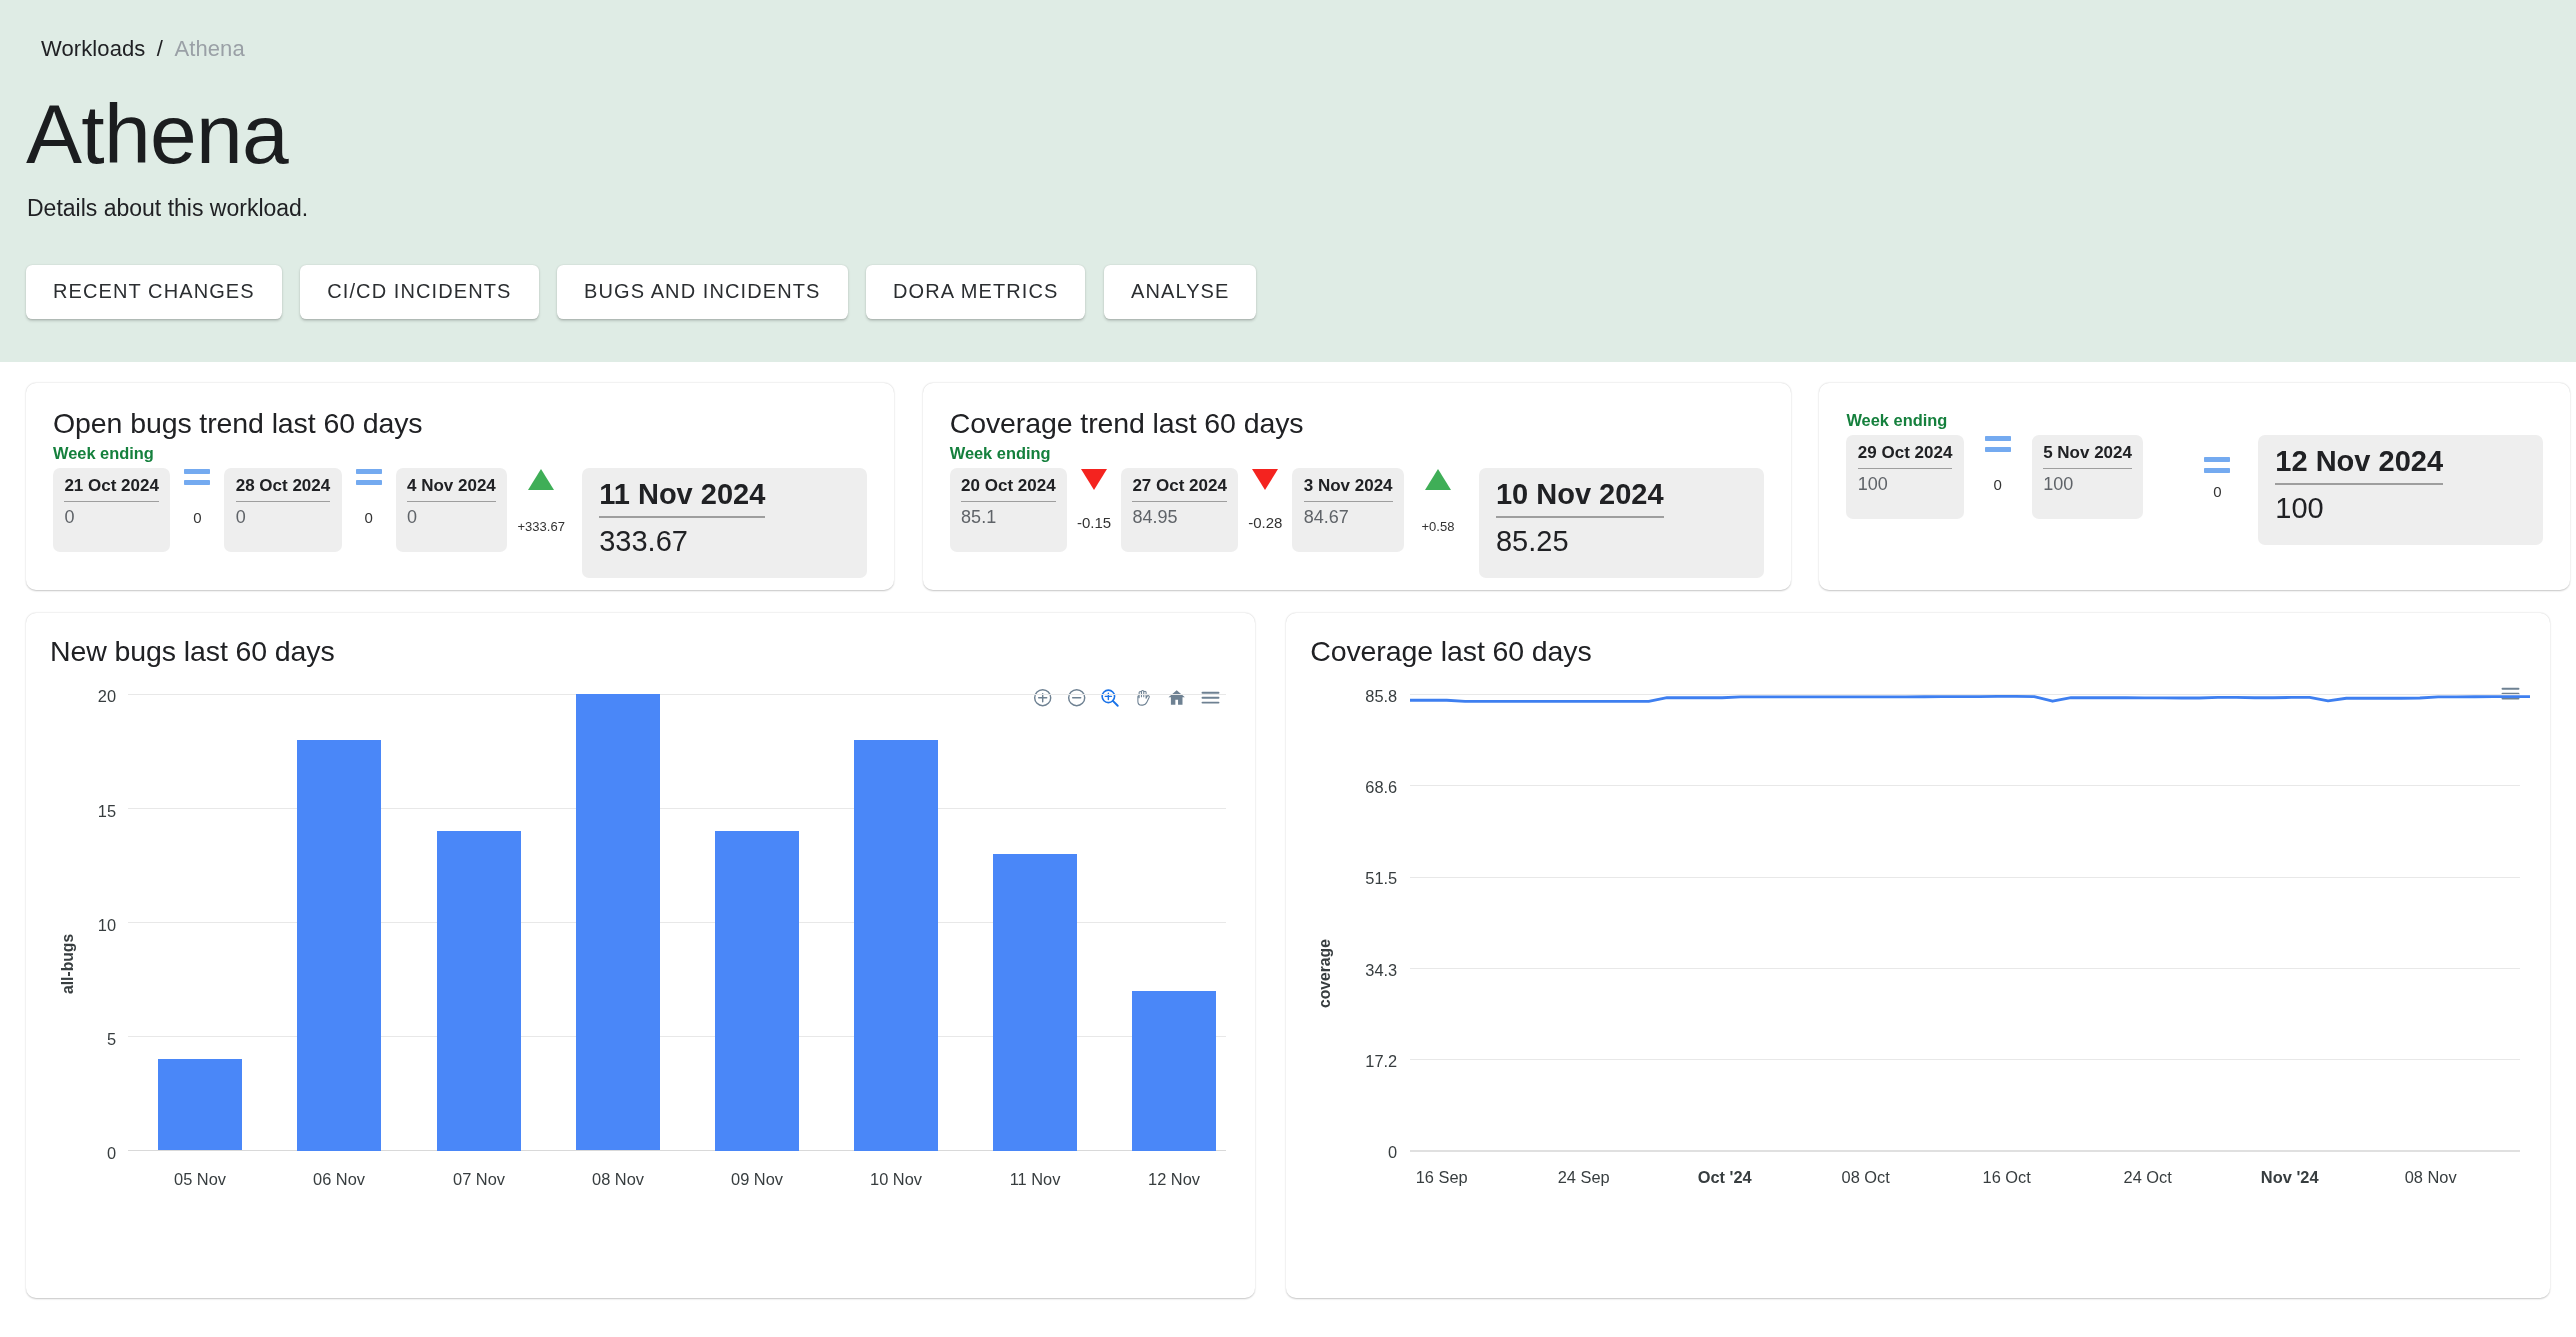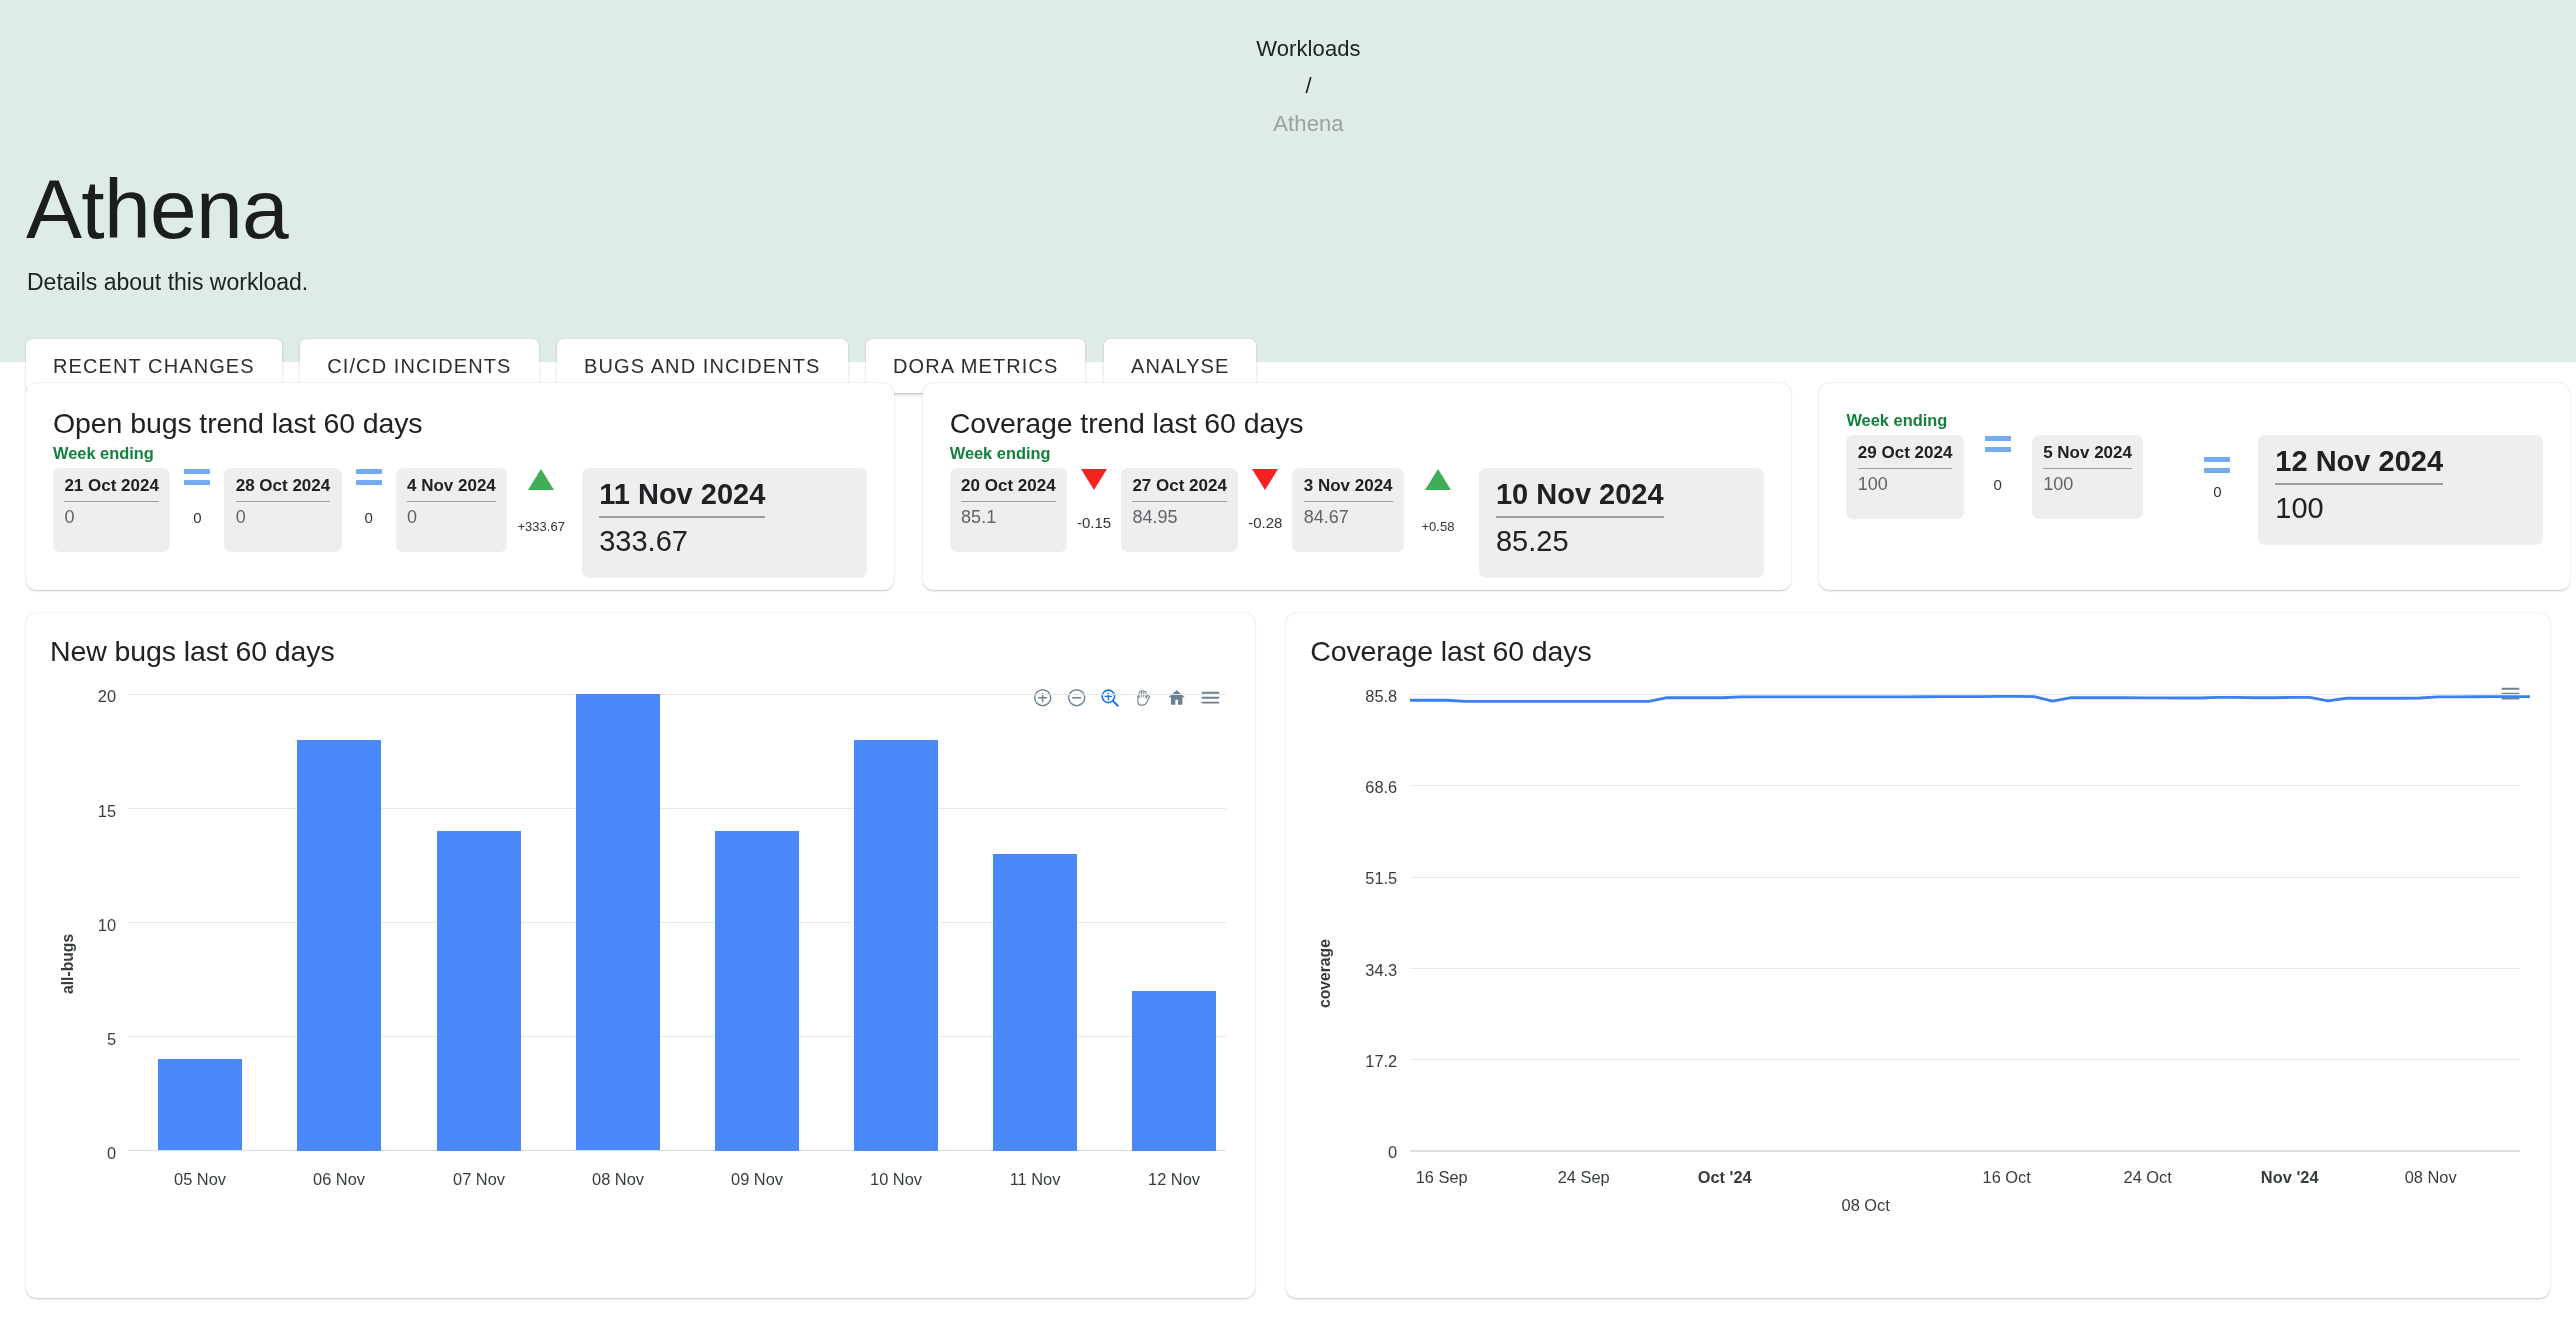--- a/index.html
+++ b/index.html
@@ -16,24 +16,23 @@
     background: #dfece5;
     padding: 36px 0 0 0;
     height: 362px;
     position: relative;
   }
   .breadcrumb {
     padding-left: 41px;
     font-size: 22px;
     color: #202124;
     display: flex;
-    align-items: center;
+    align-items: flex-start;
     gap: 11.4px;
     letter-spacing: 0.1px;
-    flex-direction: column;
   }
   .breadcrumb .crumb-current { color: #9aa0a6; }
 
   .page-title {
     padding-left: 26px;
     margin-top: 30px;
     font-size: 84px;
     font-weight: 300;
     color: #1b1d1f;
     line-height: 1.0;
@@ -449,21 +448,21 @@
       <div class="gridline" style="left:100px; right:5.7px; top:365px;"></div>
       <div class="axisline" style="left:100px; right:5.7px; top:456px; height:2.1px; background:#e0e0e0;"></div>
 
       <svg id="line-svg" style="position:absolute; left:100px; top:0; width:1120px; height:460px;" viewBox="0 0 1570 645" preserveAspectRatio="none">
         <polyline id="cov-line" fill="none" stroke="#3e7ff0" stroke-width="4" stroke-linejoin="round" stroke-linecap="round" points="0.0,8.8 25.7,8.8 51.5,8.8 77.2,10.4 103.0,10.4 128.7,10.4 154.4,10.4 180.2,10.4 205.9,10.4 231.6,10.4 257.4,10.4 283.1,10.4 308.9,10.4 334.6,10.4 360.3,5.2 386.1,5.2 411.8,5.2 437.5,5.2 463.3,4.1 489.0,4.1 514.8,4.1 540.5,4.1 566.2,4.1 592.0,4.1 617.7,4.1 643.4,4.1 669.2,4.1 694.9,4.1 720.7,3.9 746.4,3.7 772.1,3.7 797.9,3.6 823.6,3.4 849.3,3.4 875.1,3.7 900.8,10.1 926.6,5.2 952.3,5.2 978.0,5.2 1003.8,5.2 1029.5,5.4 1055.2,5.4 1081.0,5.6 1106.7,5.6 1132.5,4.8 1158.2,4.8 1183.9,5.2 1209.7,5.2 1235.4,4.8 1261.1,4.8 1286.9,9.7 1312.6,6.0 1338.4,6.0 1364.1,6.0 1389.8,6.0 1415.6,5.6 1441.3,4.1 1467.0,4.1 1492.8,3.9 1518.5,3.7 1544.3,3.7 1570.0,3.7"></polyline>
       </svg>
 
       <div class="xtick" style="left:46px;  width:171px; top:474px;">16 Sep</div>
       <div class="xtick bold" style="left:329px; width:171px; top:474px;">Oct '24</div>
       <div class="xtick" style="left:188px; width:171px; top:474px;">24 Sep</div>
-      <div class="xtick" style="left:470px; width:171px; top:474px;margin-top:28px;">08 Oct</div>
+      <div class="xtick" style="left:470px; width:171px; top:474px;">08 Oct</div>
       <div class="xtick" style="left:611px; width:171px; top:474px;">16 Oct</div>
       <div class="xtick" style="left:752px; width:171px; top:474px;">24 Oct</div>
       <div class="xtick bold" style="left:894px; width:171px; top:474px;">Nov '24</div>
       <div class="xtick" style="left:1035px; width:171px; top:474px;">08 Nov</div>
     </div>
   </div>
 </div>
 
 
 </body></html>

